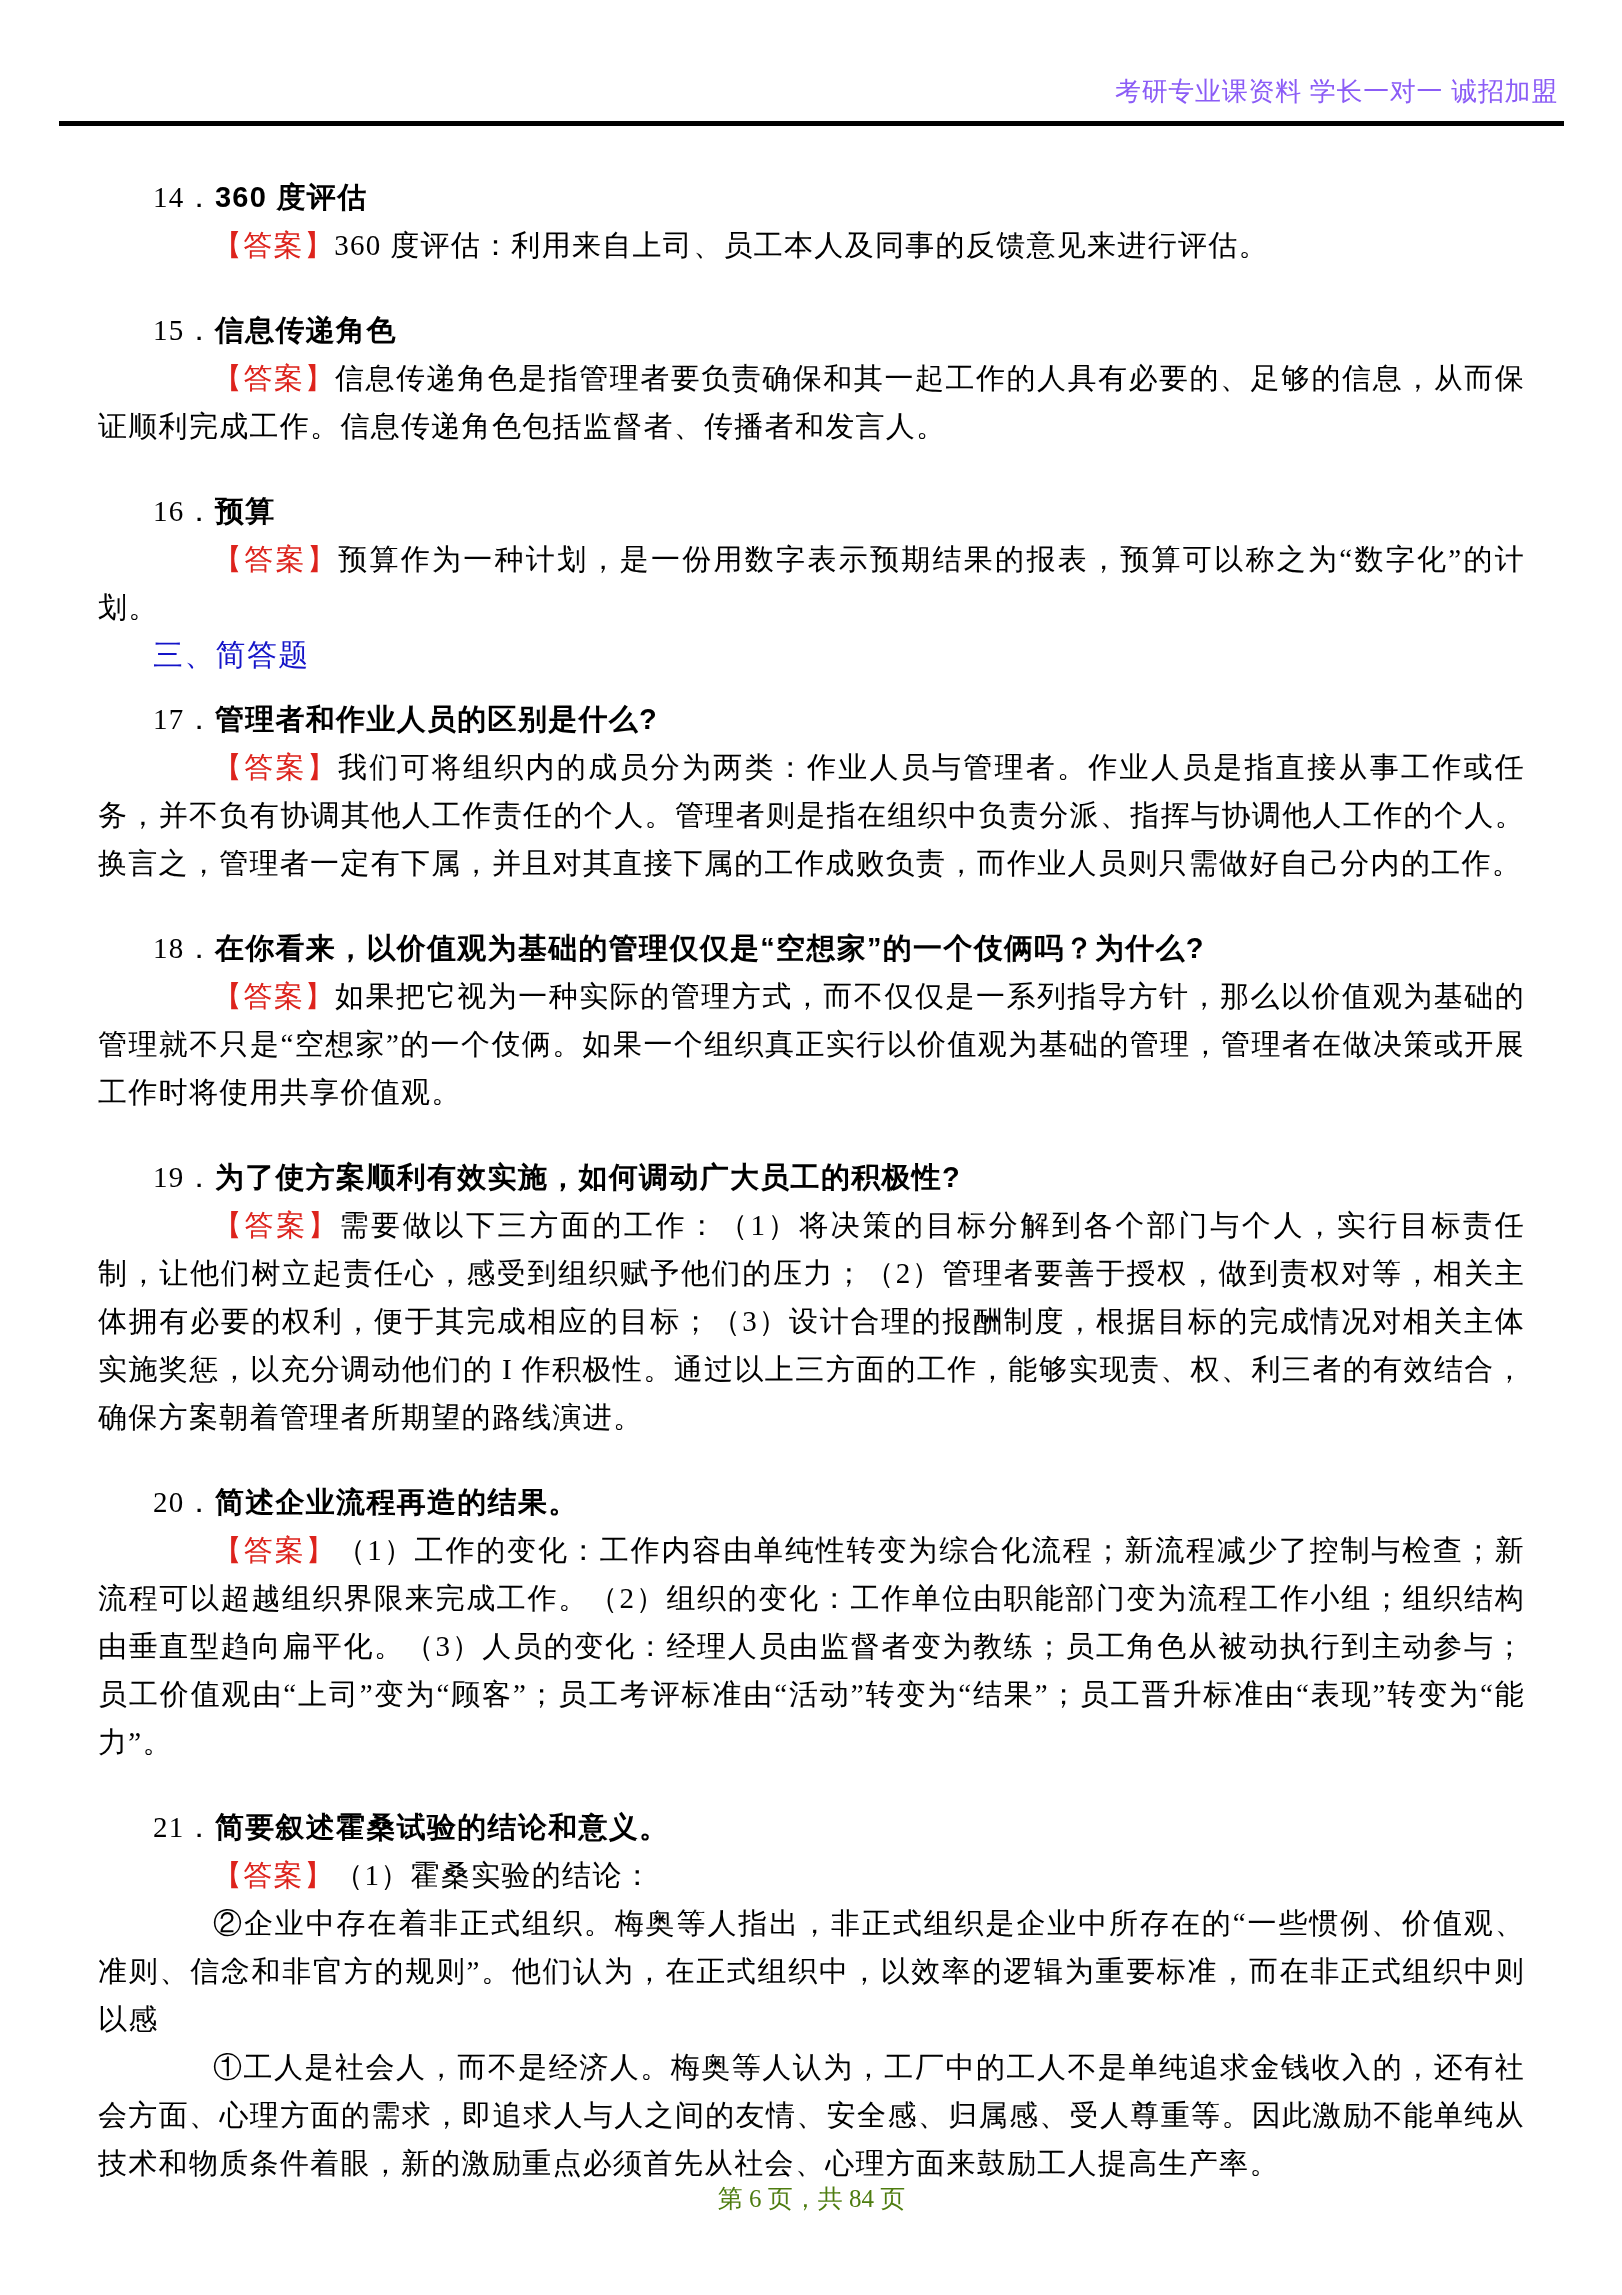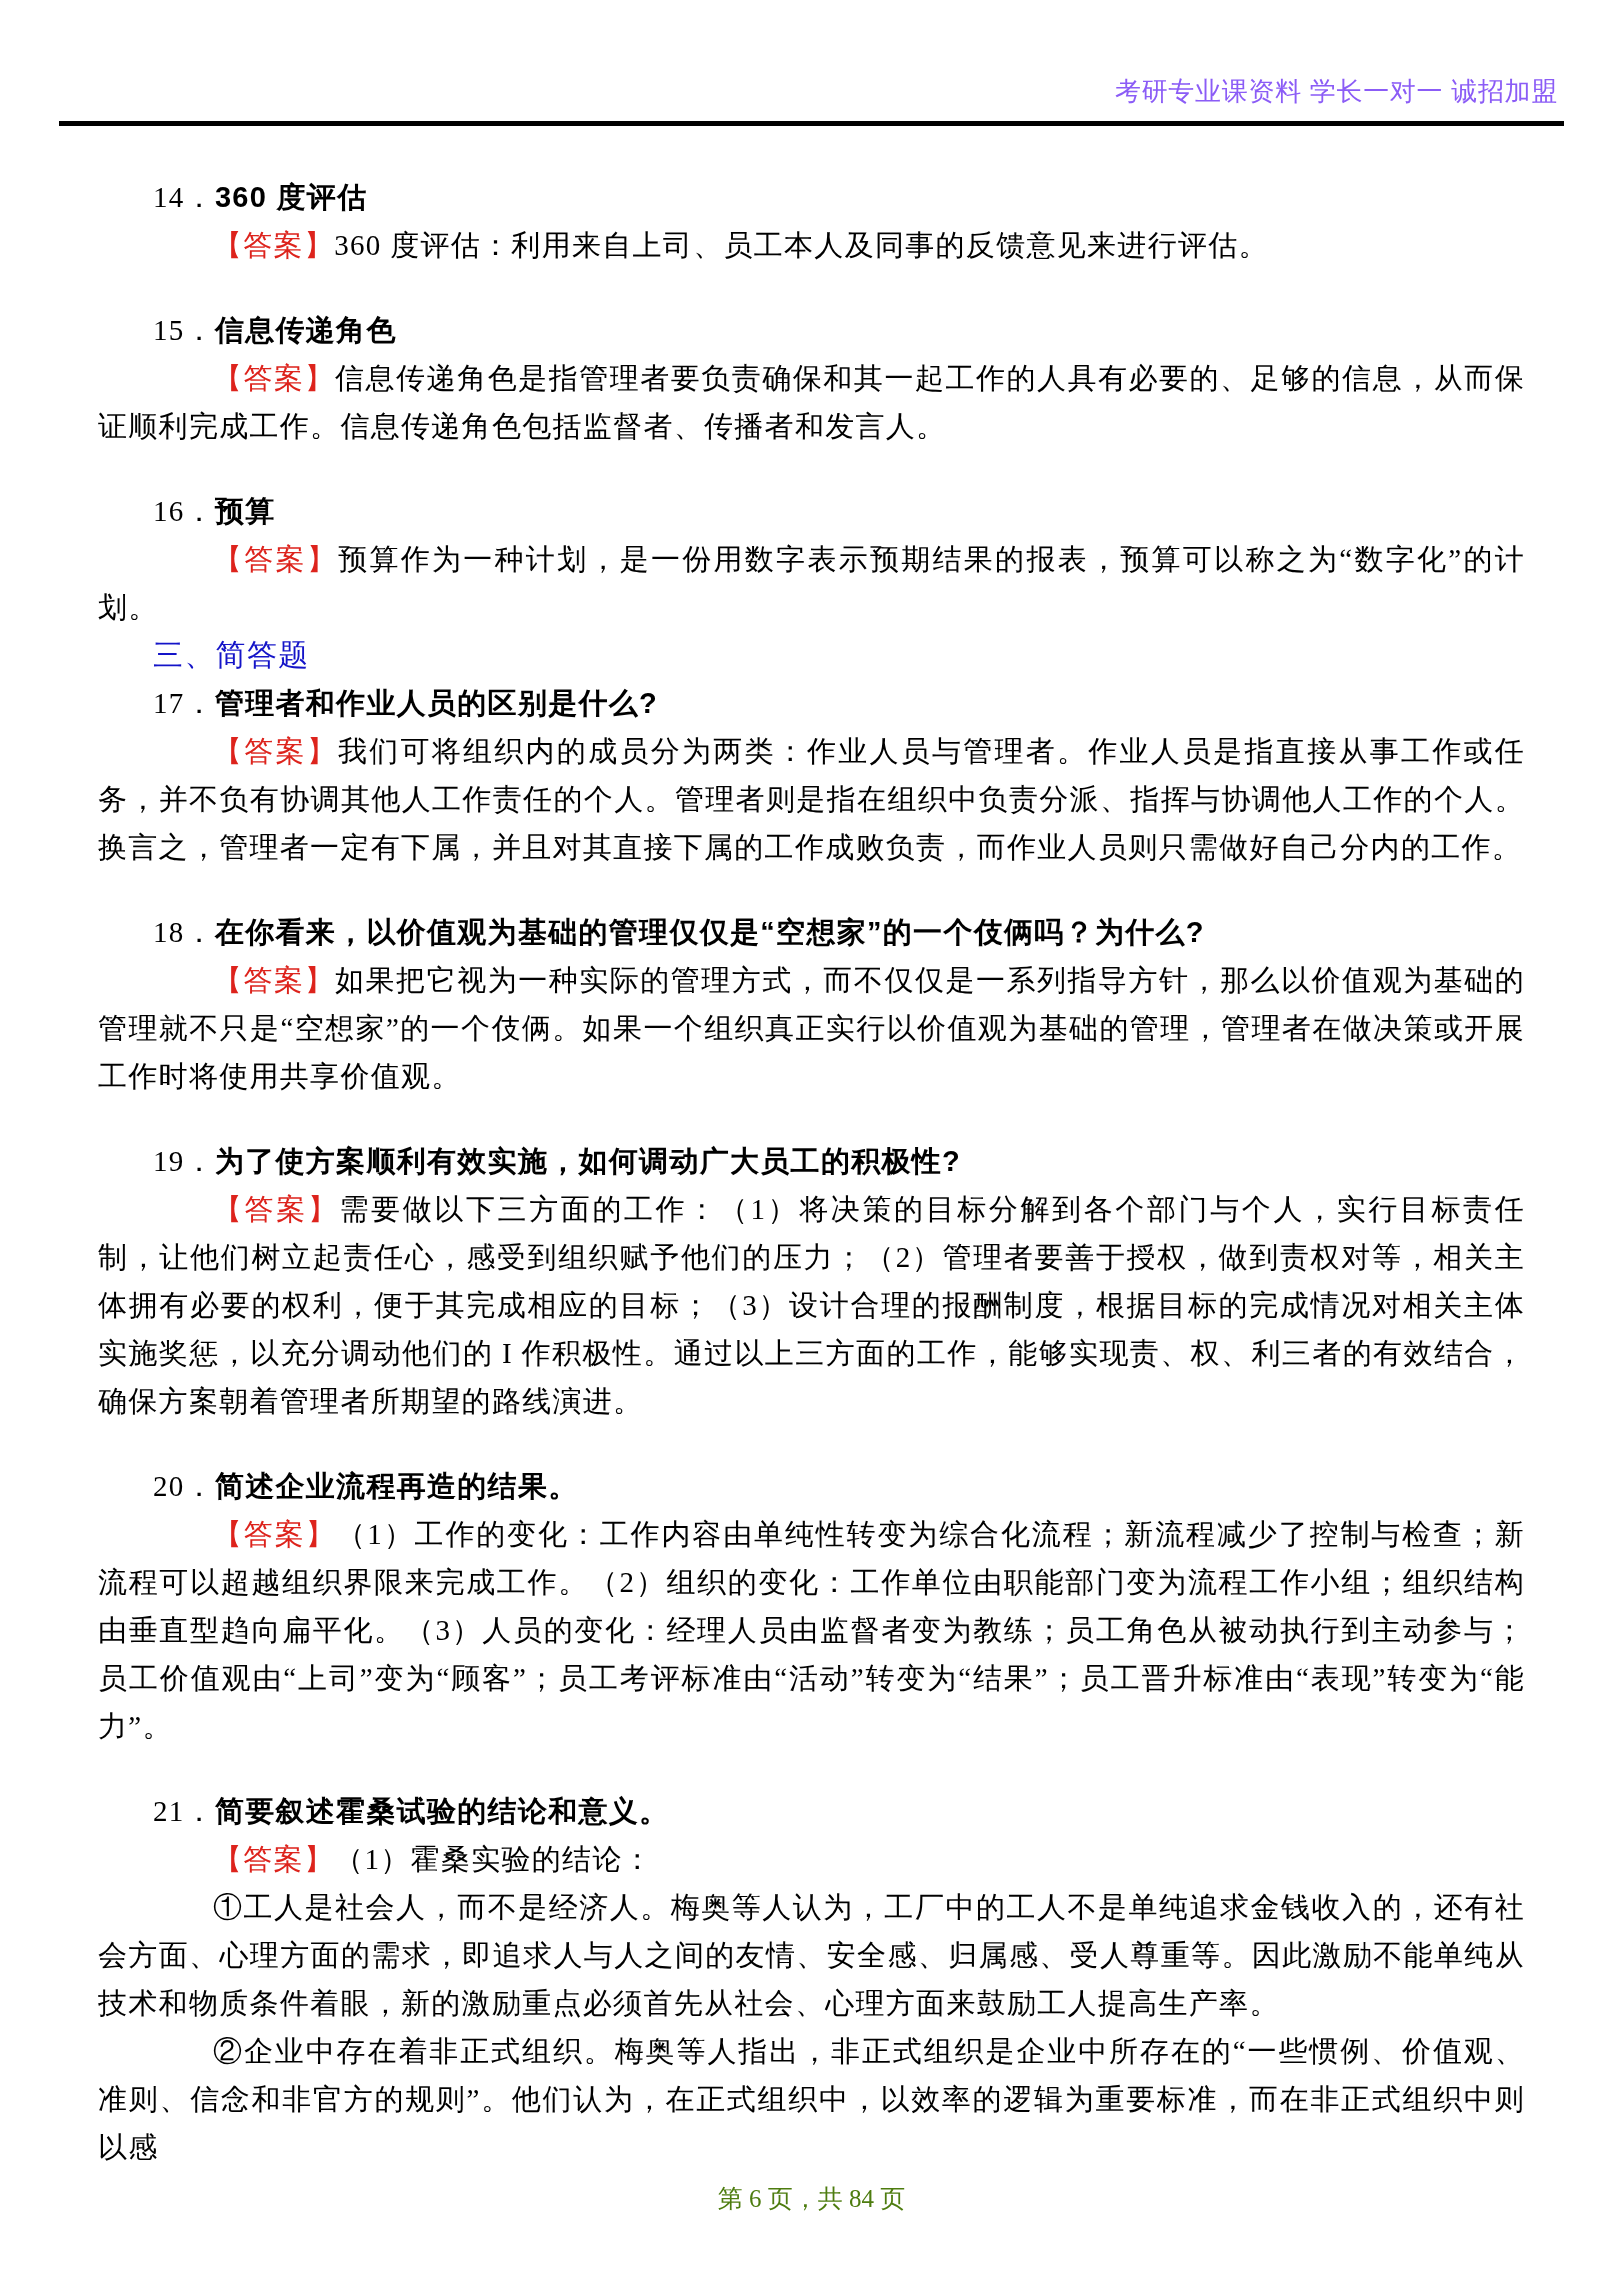--- a/index.html
+++ b/index.html
@@ -43,21 +43,21 @@
     width: 1427px;
     font-size: 29px;
     line-height: 48px;
     letter-spacing: 1.3px;
     text-align: justify;
     font-family: "Liberation Serif", sans-serif;
   }
   .content p, .content h2 { margin: 0; padding: 0; }
   .qa { margin-top: 37px; }
   .qa:first-child { margin-top: 0; }
-  .section + .qa { margin-top: 0; }
+  .section + .qa { margin-top: 16px; }
   .section {
     margin-top: 33px;
     font-size: 30px;
     line-height: 48px;
     font-weight: normal;
     color: var(--section-blue, #1414c8);
     text-indent: 55px;
     font-family: "Liberation Sans", sans-serif;
   }
   .qtitle { text-indent: 55px; }
@@ -119,21 +119,21 @@
         <p class="qtitle"><span class="qnum">19．</span><span class="qtext">为了使方案顺利有效实施，如何调动广大员工的积极性?</span></p>
         <p class="answer"><span class="alabel">【答案】</span>需要做以下三方面的工作：（1）将决策的目标分解到各个部门与个人，实行目标责任制，让他们树立起责任心，感受到组织赋予他们的压力；（2）管理者要善于授权，做到责权对等，相关主体拥有必要的权利，便于其完成相应的目标；（3）设计合理的报酬制度，根据目标的完成情况对相关主体实施奖惩，以充分调动他们的 I 作积极性。通过以上三方面的工作，能够实现责、权、利三者的有效结合，确保方案朝着管理者所期望的路线演进。</p>
       </div>
       <div class="qa">
         <p class="qtitle"><span class="qnum">20．</span><span class="qtext">简述企业流程再造的结果。</span></p>
         <p class="answer"><span class="alabel">【答案】</span>（1）工作的变化：工作内容由单纯性转变为综合化流程；新流程减少了控制与检查；新流程可以超越组织界限来完成工作。（2）组织的变化：工作单位由职能部门变为流程工作小组；组织结构由垂直型趋向扁平化。（3）人员的变化：经理人员由监督者变为教练；员工角色从被动执行到主动参与；员工价值观由“上司”变为“顾客”；员工考评标准由“活动”转变为“结果”；员工晋升标准由“表现”转变为“能力”。</p>
       </div>
       <div class="qa">
         <p class="qtitle"><span class="qnum">21．</span><span class="qtext">简要叙述霍桑试验的结论和意义。</span></p>
         <p class="answer"><span class="alabel">【答案】</span>（1）霍桑实验的结论：</p>
+        <p class="answer">②企业中存在着非正式组织。梅奥等人指出，非正式组织是企业中所存在的“一些惯例、价值观、准则、信念和非官方的规则”。他们认为，在正式组织中，以效率的逻辑为重要标准，而在非正式组织中则以感</p>
         <p class="answer">①工人是社会人，而不是经济人。梅奥等人认为，工厂中的工人不是单纯追求金钱收入的，还有社会方面、心理方面的需求，即追求人与人之间的友情、安全感、归属感、受人尊重等。因此激励不能单纯从技术和物质条件着眼，新的激励重点必须首先从社会、心理方面来鼓励工人提高生产率。</p>
-        <p class="answer">②企业中存在着非正式组织。梅奥等人指出，非正式组织是企业中所存在的“一些惯例、价值观、准则、信念和非官方的规则”。他们认为，在正式组织中，以效率的逻辑为重要标准，而在非正式组织中则以感</p>
       </div>
     </main>
   <div class="page-footer">
     <span>第 6 页，共 84 页</span>
   </div>
 </div>
 
 
 </body></html>

